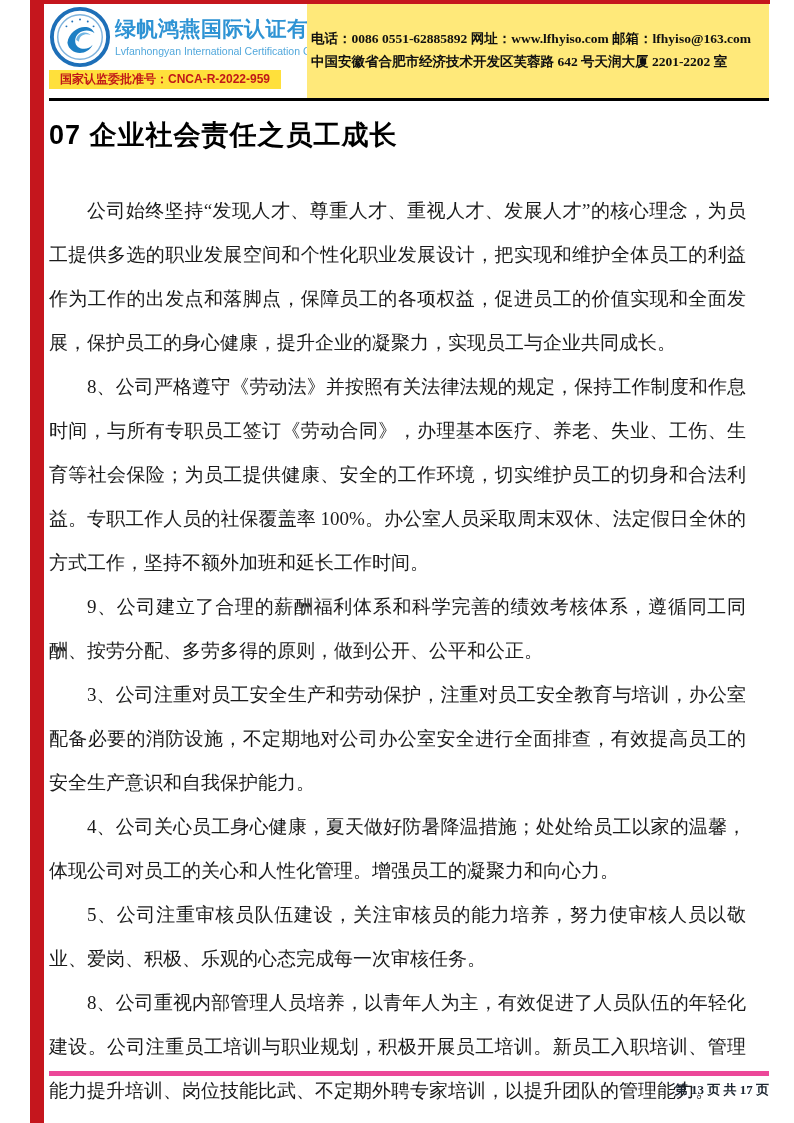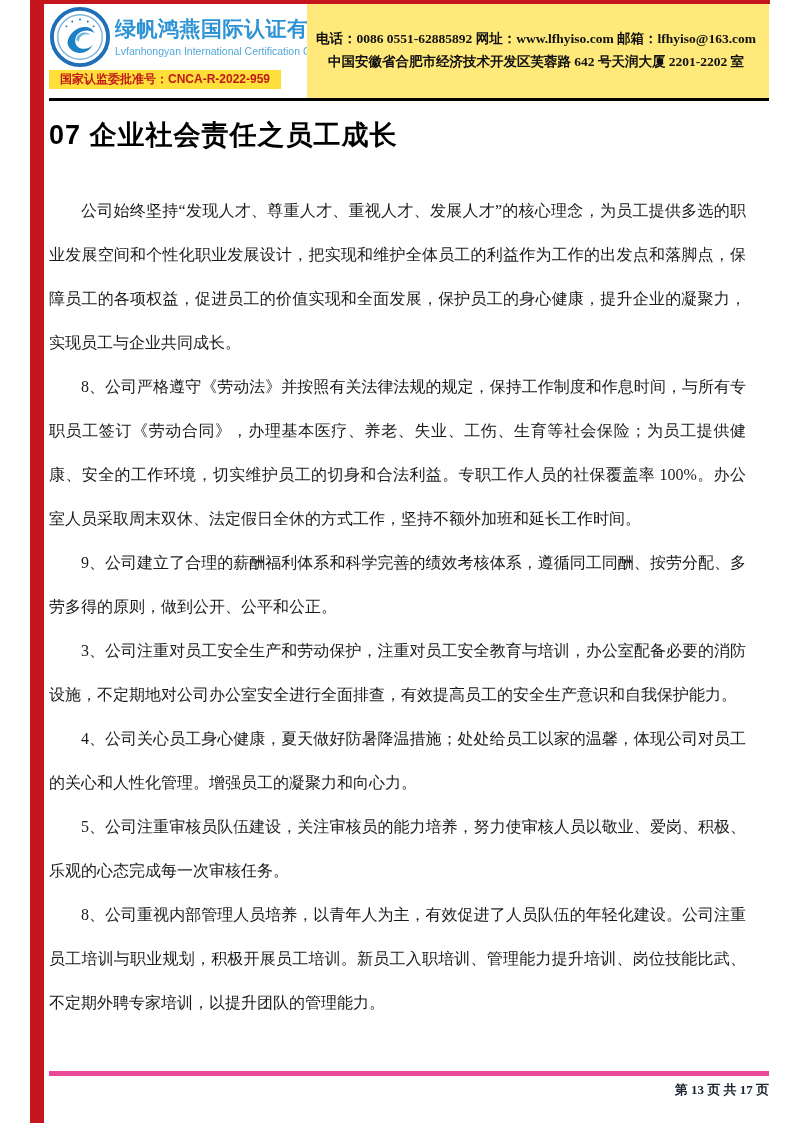--- a/index.html
+++ b/index.html
@@ -22,35 +22,35 @@
   .header{display:flex;align-items:stretch;height:94px;}
   .header-left{width:258px;display:flex;flex-direction:column;justify-content:flex-start;}
   .logo-row{display:flex;align-items:center;}
   .logo{width:62px;height:62px;flex:0 0 62px;margin-top:2px;}
   .name-block{margin-left:4px;}
   .zh-name{font-family:"Liberation Sans","DejaVu Sans",sans-serif;font-size:21px;font-weight:bold;color:#2E93D4;letter-spacing:0.5px;white-space:nowrap;}
   .en-name{font-family:"Liberation Sans","DejaVu Sans",sans-serif;font-size:10.5px;color:#52A8DC;margin-top:2px;white-space:nowrap;}
   .approval{display:inline-block;align-self:flex-start;margin-top:2px;background:#FFE03B;color:#C01818;
     font-family:"Liberation Sans","DejaVu Sans",sans-serif;font-size:12px;font-weight:bold;padding:1px 11px;white-space:nowrap;}
   .header-right{flex:1;background:#FFE97A;display:flex;flex-direction:column;justify-content:center;
-    text-align:center;padding:4px 8px 4px 4px;box-sizing:border-box;}
+    text-align:left;padding:4px 8px 4px 4px;box-sizing:border-box;}
   .header-right div{font-size:13.5px;font-weight:bold;line-height:1.7;color:#101010;white-space:nowrap;}
 
   .divider{border-bottom:3px solid #000;margin-top:0;}
 
   .title{
     font-family:"Liberation Sans","DejaVu Sans",sans-serif;
     font-size:27px;font-weight:bold;color:#000;
     margin:16px 0 0 0;letter-spacing:1px;
   }
 
   .body{margin-top:36px;width:697px;}
   .body p{
     margin:0;padding:0;
-    font-size:16px;line-height:44px;
+    font-size:19px;line-height:44px;
     text-align:justify;text-justify:inter-ideograph;
     text-indent:2em;color:#1a1a1a;
   }
 
   .footer{
     position:absolute;left:49px;top:1071px;width:720px;
     border-top:5px solid #ec4899;padding-top:5px;
     text-align:right;font-size:13px;color:#1b2430;font-weight:bold;
   }
 </style>

